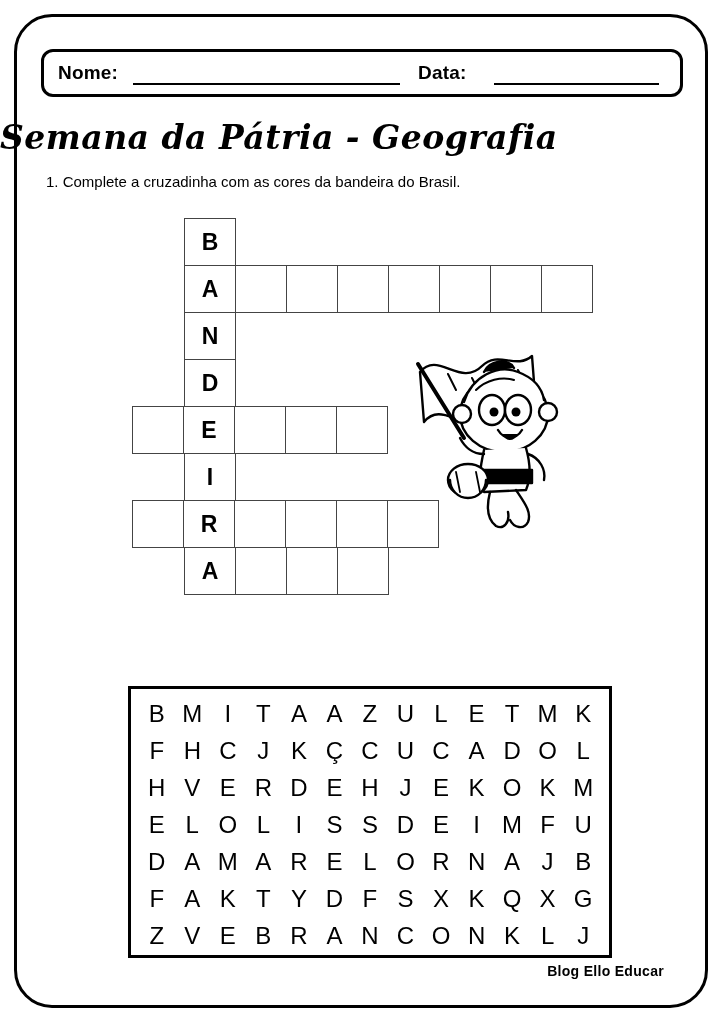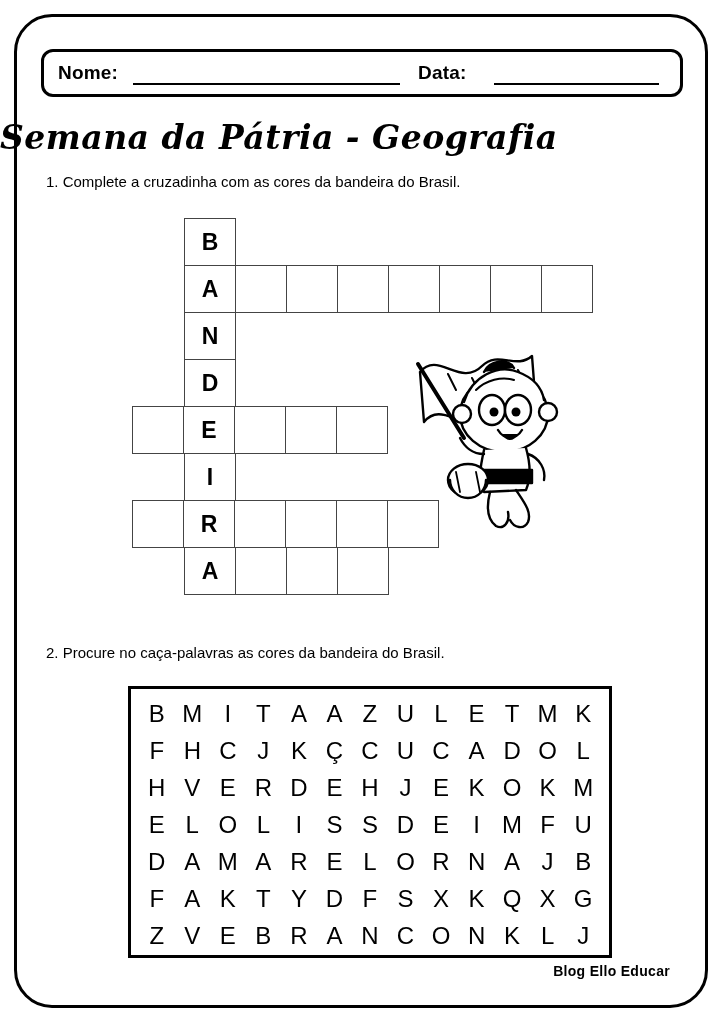--- a/index.html
+++ b/index.html
@@ -143,21 +143,21 @@
   .ws-cell {
     width: 40px;
     text-align: center;
     font-size: 24px;
     font-family: "Liberation Sans", sans-serif;
   }
 
   
   .footer {
     position: absolute;
-    right: 54px;
+    right: 60px;
     top: 963px;
     font-size: 14px;
     font-weight: bold;
     letter-spacing: 0.3px;
   }
 </style>
 </head>
 <body>
 
 <div class="sheet">
@@ -254,21 +254,20 @@
       <ellipse cx="70" cy="150" rx="20" ry="16" fill="#fff"></ellipse>
       <path d="M52,150 C52,160 60,168 70,168 C80,168 88,160 88,150" fill="#fff"></path>
       <line x1="58" y1="142" x2="62" y2="162" stroke-width="1.8"></line>
       <line x1="78" y1="142" x2="82" y2="162" stroke-width="1.8"></line>
 
       <path d="M92,162 C88,178 90,190 98,196 C106,200 112,192 110,182"></path>
       <path d="M118,160 C126,172 134,182 130,192 C126,200 116,198 112,190"></path>
     </svg>
   </div>
 
-  <div class="instruction instr-2">2. Procure no caça-palavras as cores da bandeira do Brasil.</div>
 
   <div id="wordsearch">
       <div class="ws-row">
         <div class="ws-cell">B</div>
         <div class="ws-cell">M</div>
         <div class="ws-cell">I</div>
         <div class="ws-cell">T</div>
         <div class="ws-cell">A</div>
         <div class="ws-cell">A</div>
         <div class="ws-cell">Z</div>

